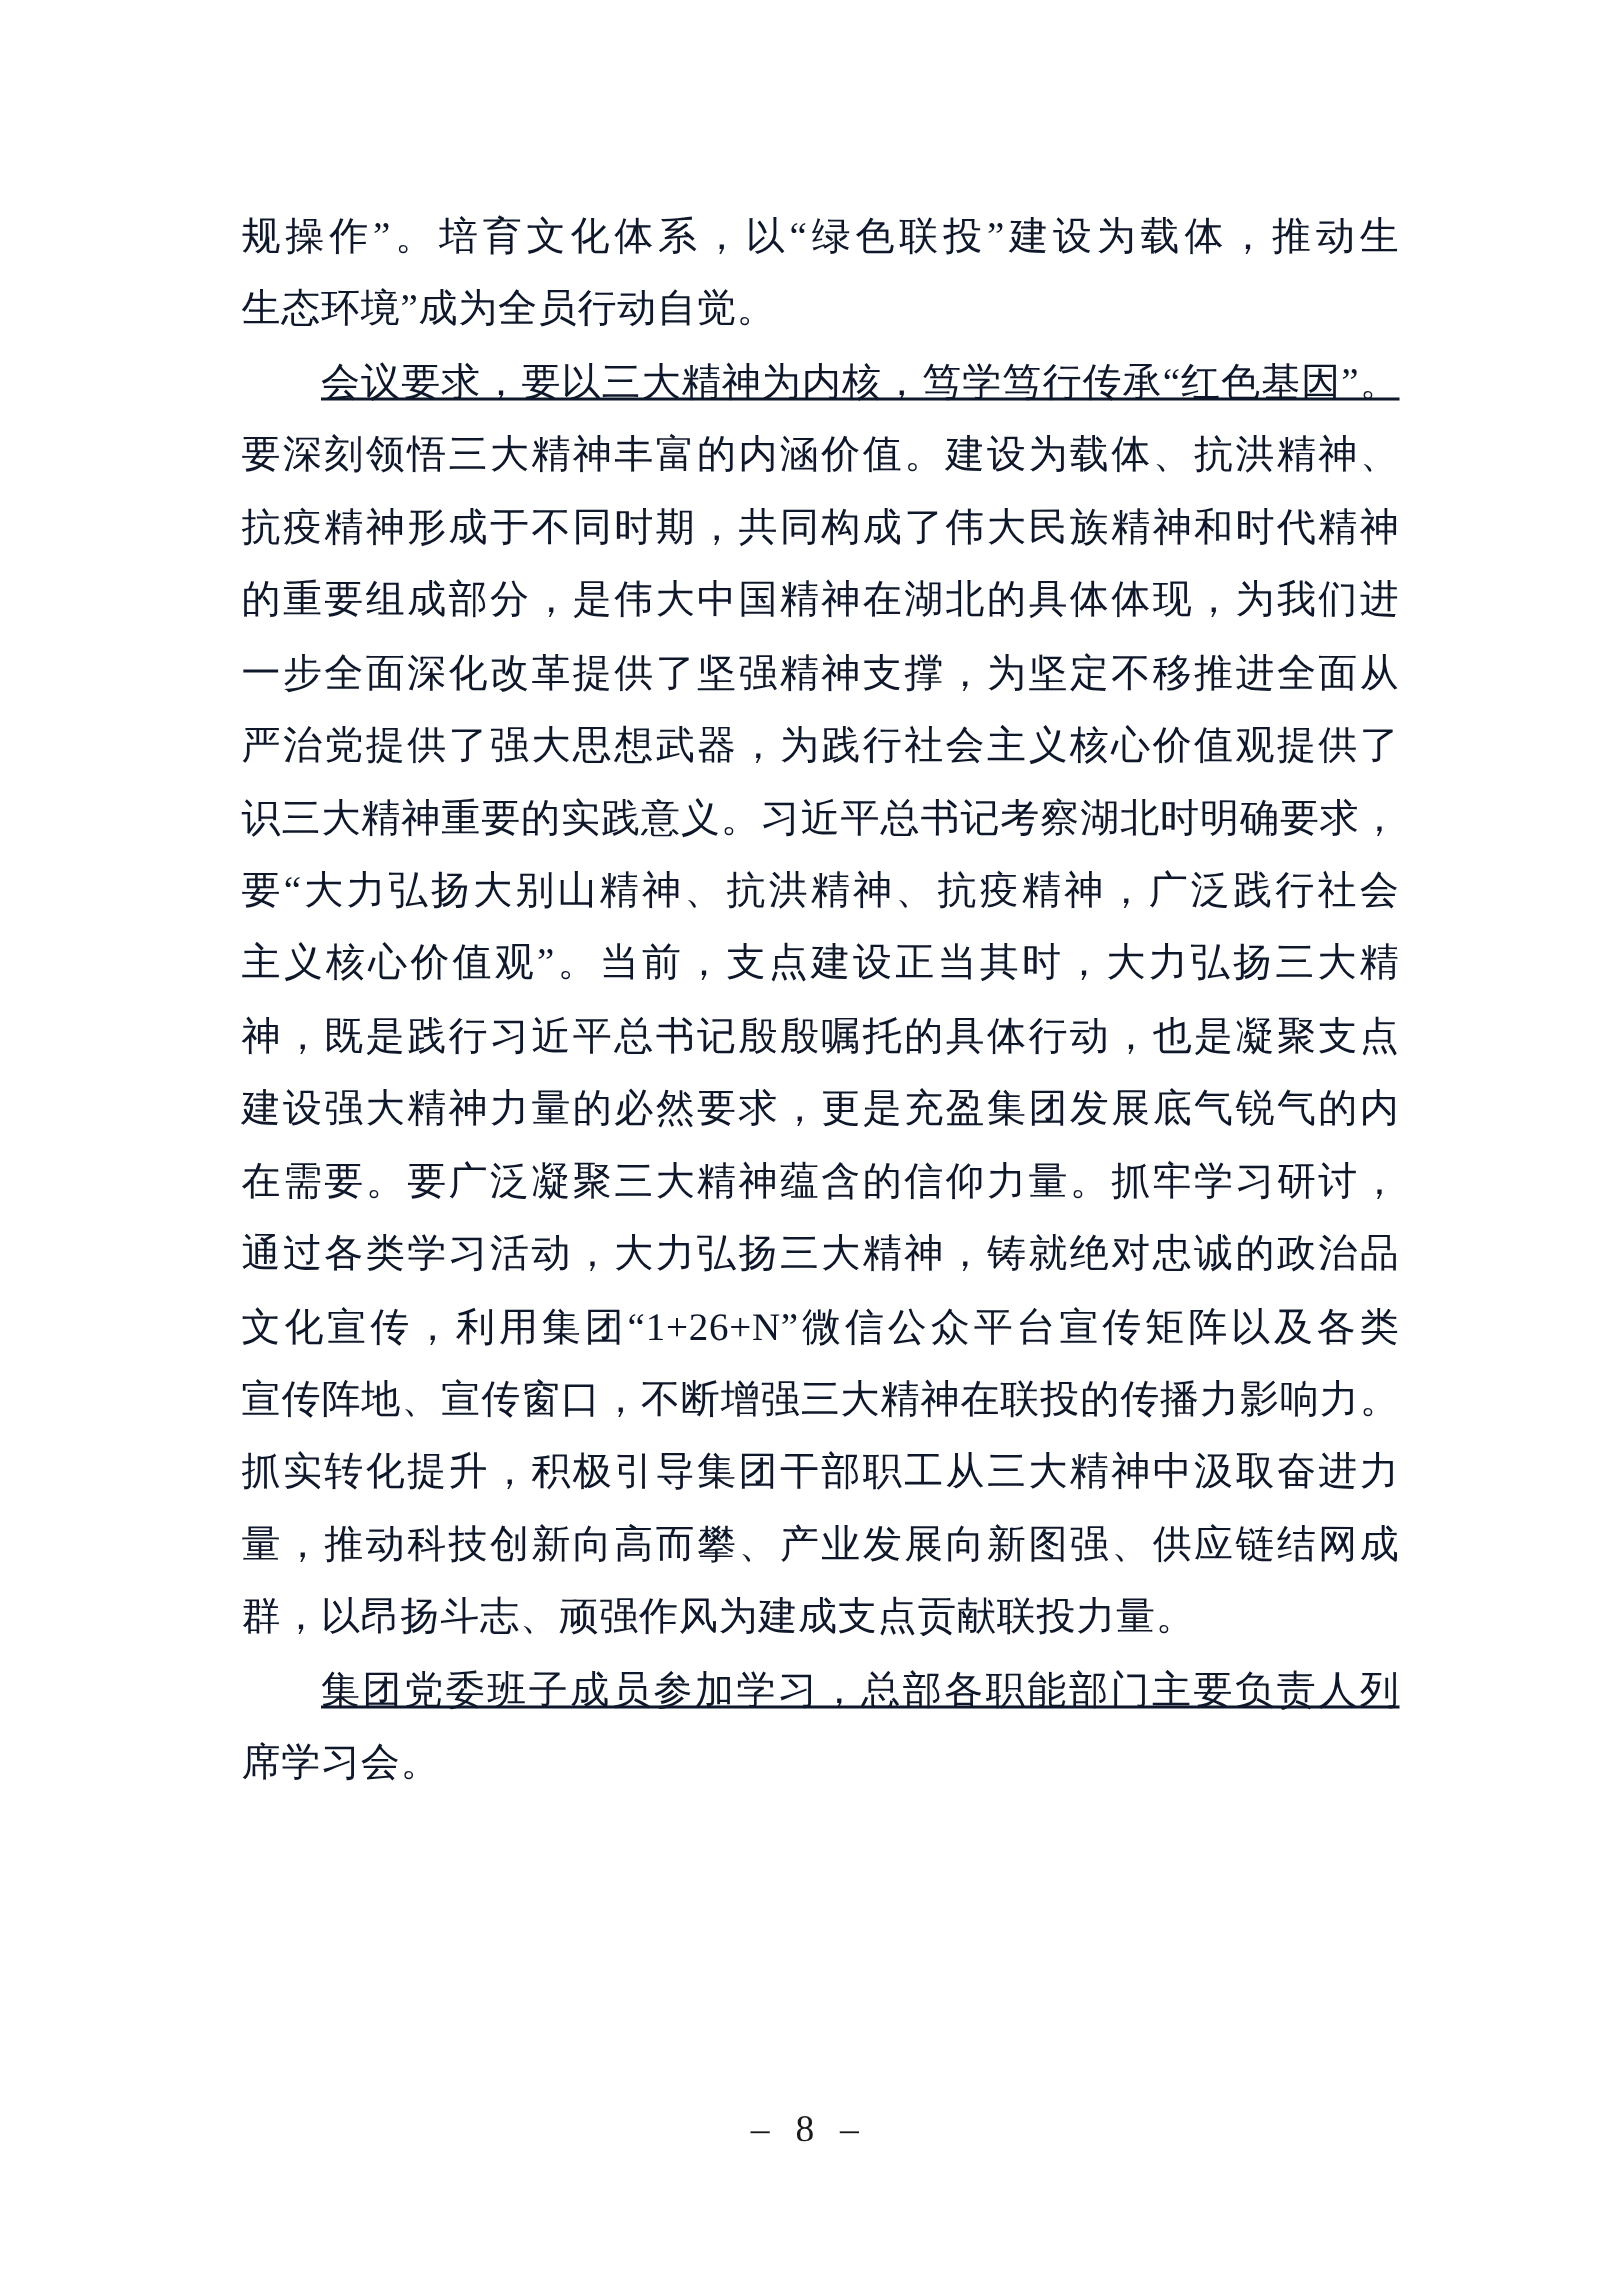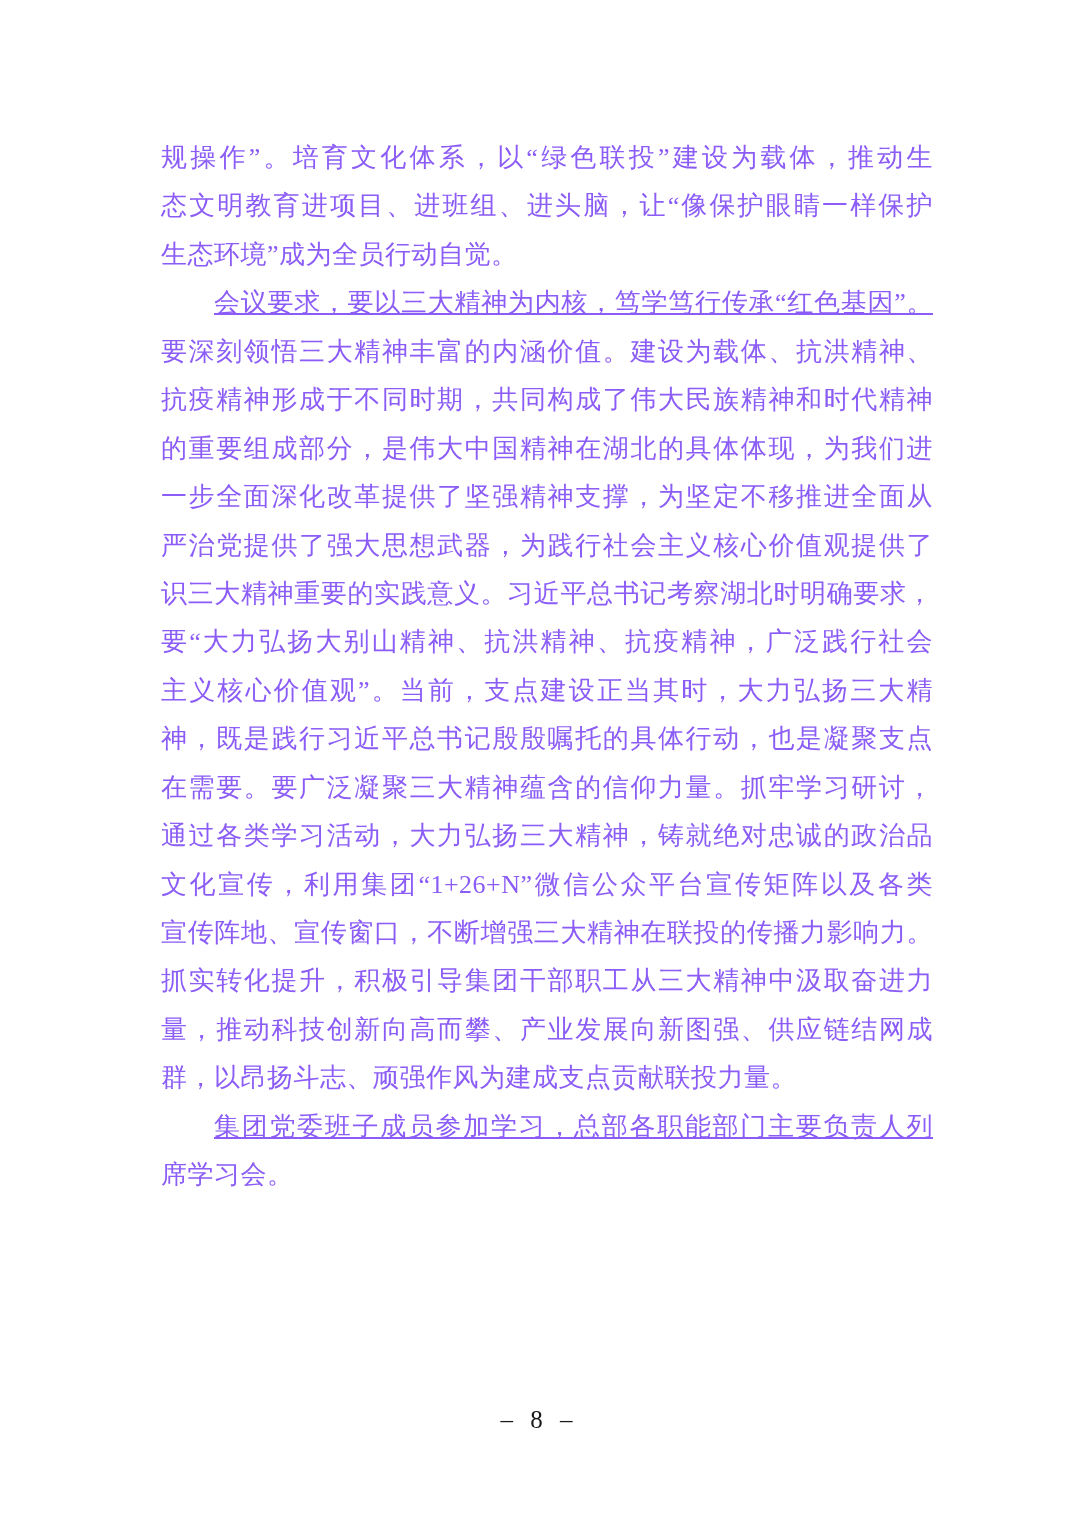--- a/index.html
+++ b/index.html
@@ -17,21 +17,21 @@
   .page {
     position: absolute;
     inset: 0;
     background: #ffffff;
   }
   .text-block {
     position: absolute;
     left: 161px;
     top: 134px;
     width: 772px;
-    color: #8b5cf6;
+    color: #0f172a;
   }
   .para {
     margin: 0;
     padding: 0;
   }
   .line {
     font-size: 26px;
     line-height: 48.45px;
     height: 48.45px;
     white-space: nowrap;
@@ -68,35 +68,35 @@
 </style>
 </head>
 <body>
 
 <div class="page">
 
   <div class="text-block">
 
     <div class="para">
       <div class="line fill">规操作”。培育文化体系，以“绿色联投”建设为载体，推动生</div>
-      <div class="line fill">态文明教育进项目、进班组、进头脑，让“像保护眼睛一样保护</div>
       <div class="line short">生态环境”成为全员行动自觉。</div>
     </div>
 
     <div class="para">
       <div class="line fill indent">会议要求，要以三大精神为内核，笃学笃行传承“红色基因”。</div>
       <div class="line fill">要深刻领悟三大精神丰富的内涵价值。建设为载体、抗洪精神、</div>
       <div class="line fill">抗疫精神形成于不同时期，共同构成了伟大民族精神和时代精神</div>
       <div class="line fill">的重要组成部分，是伟大中国精神在湖北的具体体现，为我们进</div>
       <div class="line fill">一步全面深化改革提供了坚强精神支撑，为坚定不移推进全面从</div>
       <div class="line fill">严治党提供了强大思想武器，为践行社会主义核心价值观提供了</div>
       <div class="line fill">识三大精神重要的实践意义。习近平总书记考察湖北时明确要求，</div>
       <div class="line fill">要“大力弘扬大别山精神、抗洪精神、抗疫精神，广泛践行社会</div>
       <div class="line fill">主义核心价值观”。当前，支点建设正当其时，大力弘扬三大精</div>
       <div class="line fill">神，既是践行习近平总书记殷殷嘱托的具体行动，也是凝聚支点</div>
+      <div class="line fill">建设强大精神力量的必然要求，更是充盈集团发展底气锐气的内</div>
       <div class="line fill">在需要。要广泛凝聚三大精神蕴含的信仰力量。抓牢学习研讨，</div>
       <div class="line fill">通过各类学习活动，大力弘扬三大精神，铸就绝对忠诚的政治品</div>
       <div class="line fill">文化宣传，利用集团“1+26+N”微信公众平台宣传矩阵以及各类</div>
       <div class="line fill">宣传阵地、宣传窗口，不断增强三大精神在联投的传播力影响力。</div>
       <div class="line fill">抓实转化提升，积极引导集团干部职工从三大精神中汲取奋进力</div>
       <div class="line fill">量，推动科技创新向高而攀、产业发展向新图强、供应链结网成</div>
       <div class="line short">群，以昂扬斗志、顽强作风为建成支点贡献联投力量。</div>
     </div>
 
     <div class="para">

